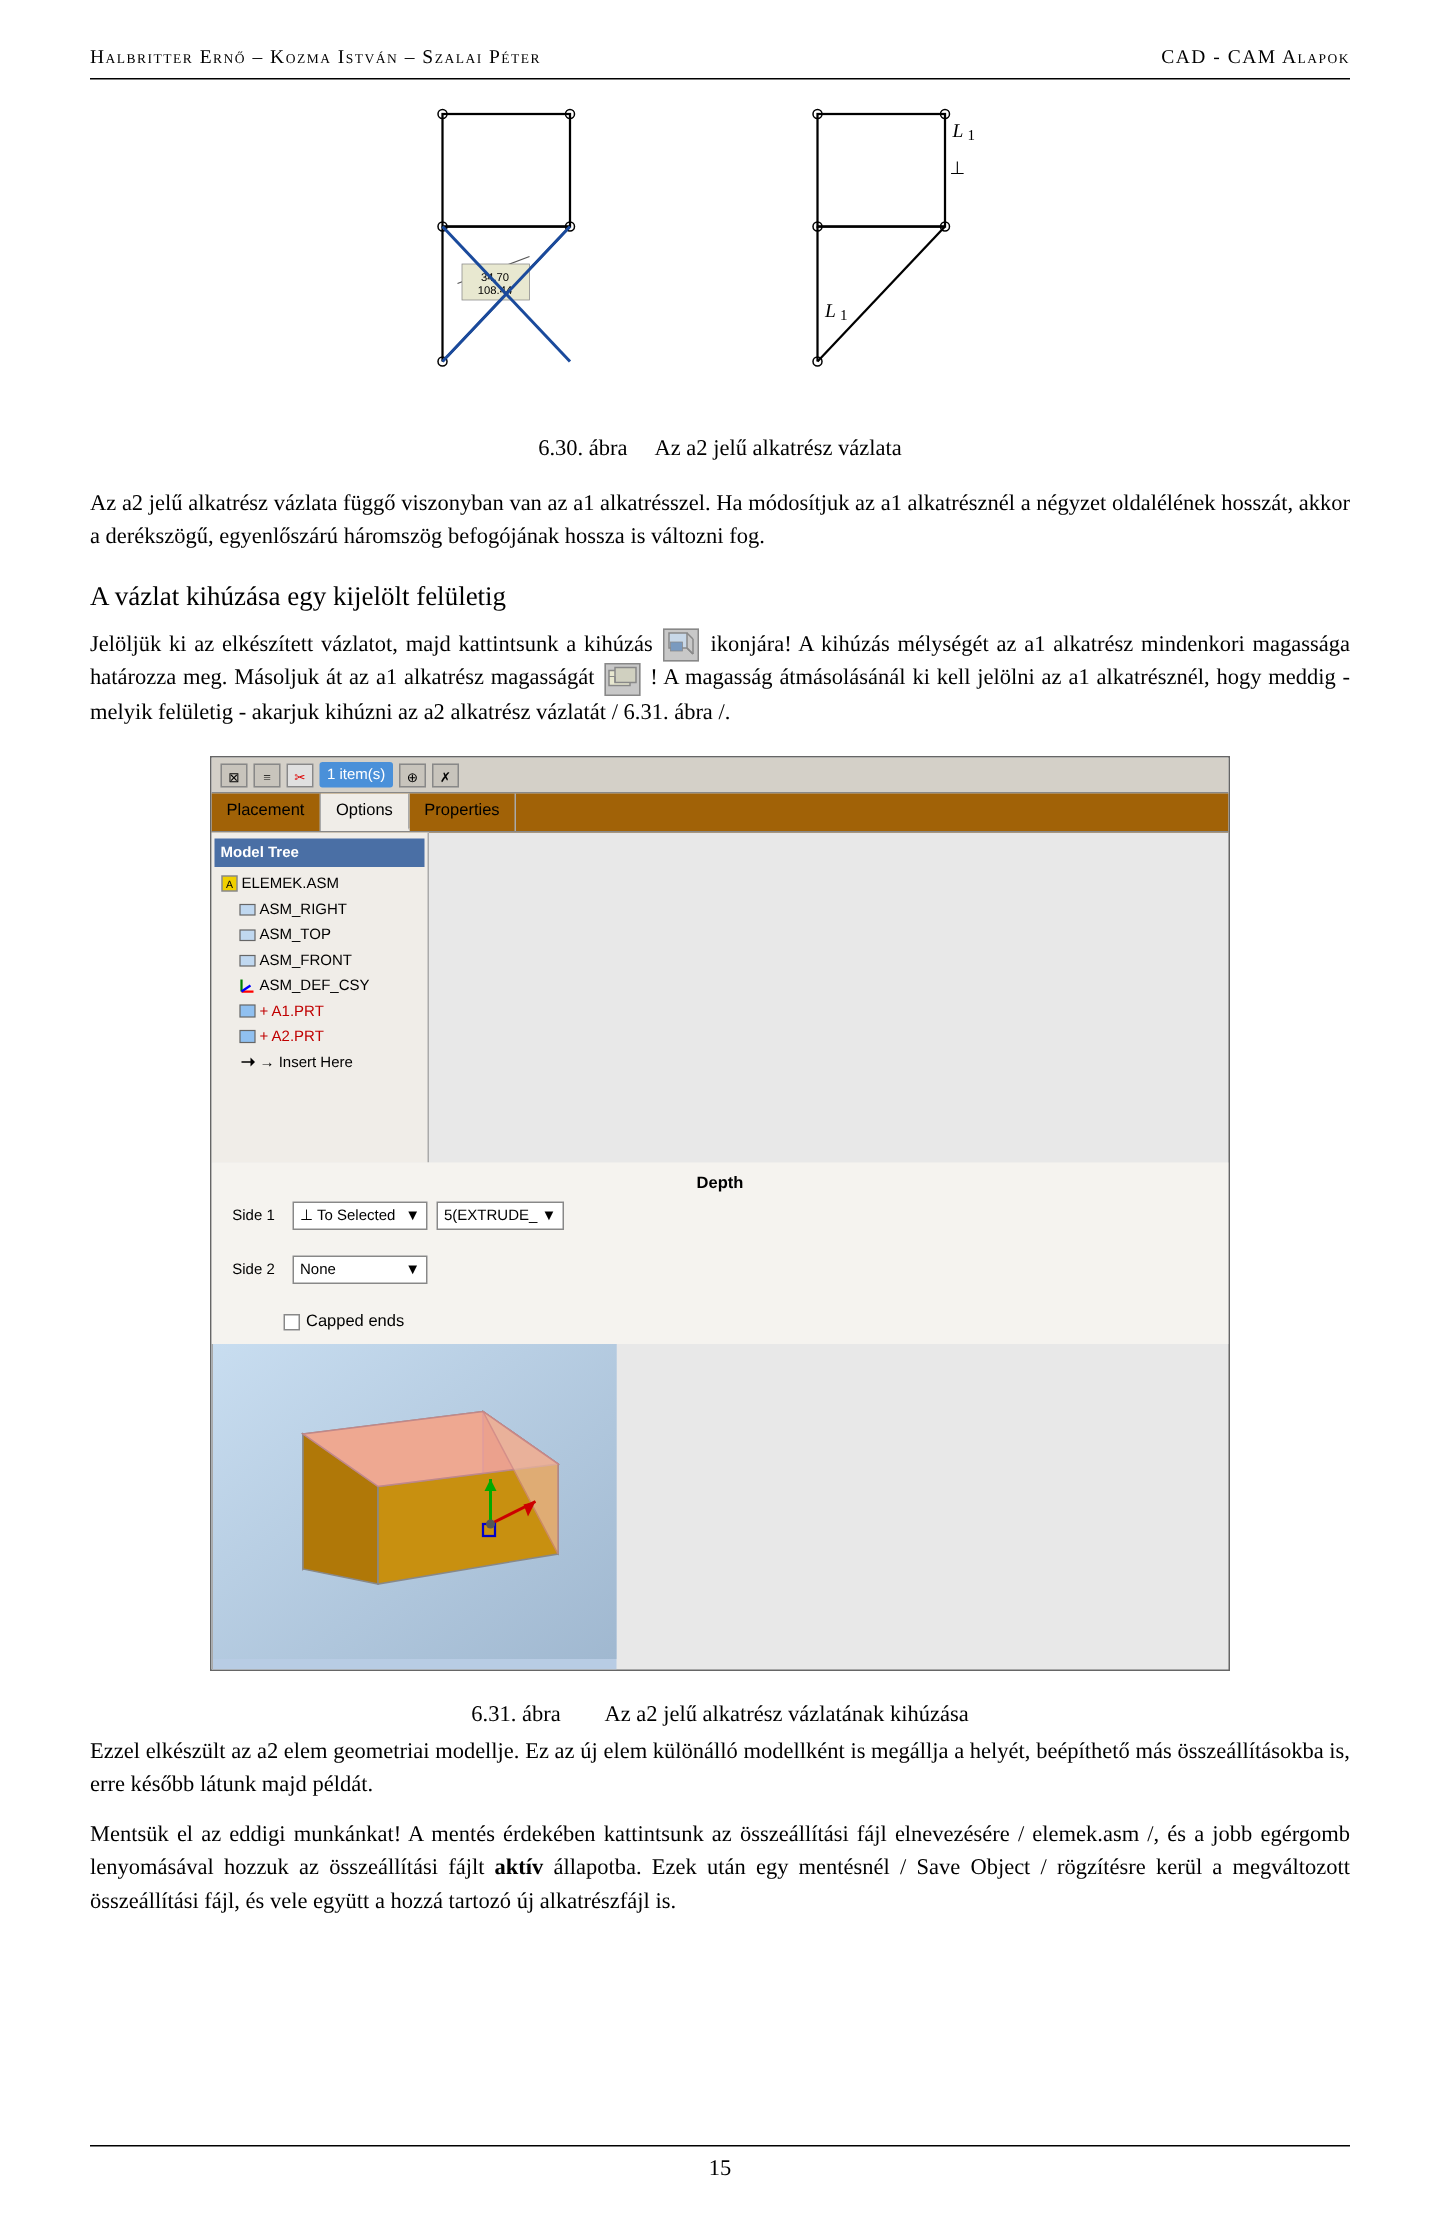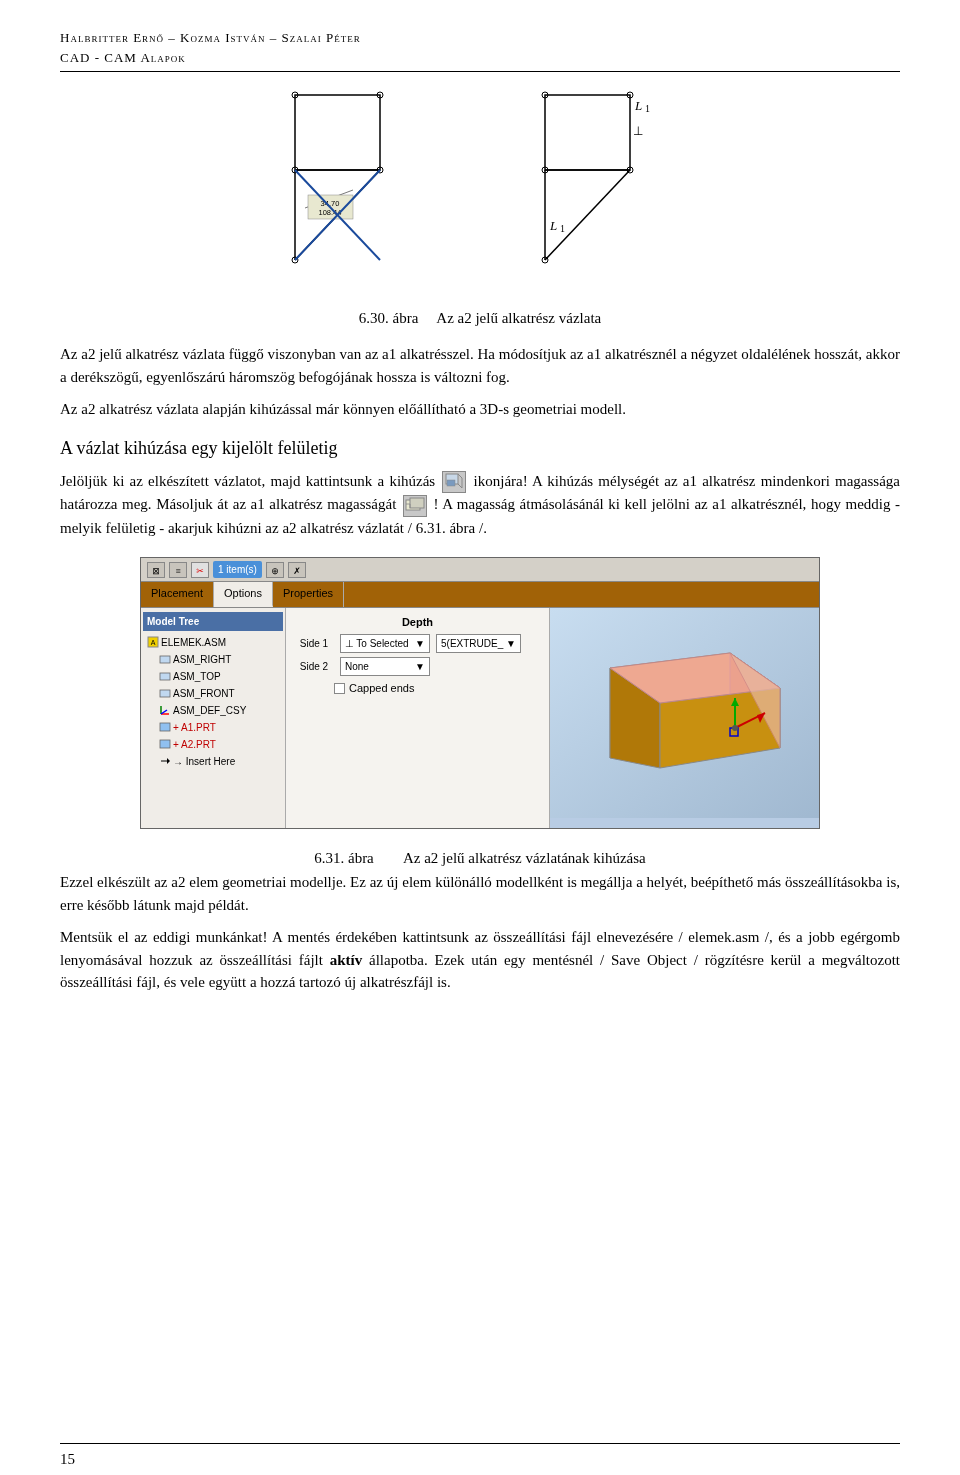--- a/index.html
+++ b/index.html
@@ -18,25 +18,24 @@
       width: 960px;
       min-height: 1475px;
       padding: 28px 60px 40px 60px;
       position: relative;
     }
 
     
     .header {
       display: flex;
       justify-content: space-between;
-      align-items: flex-start;
+      align-items: flex-end;
       border-bottom: 1.5px solid #000;
       padding-bottom: 4px;
       margin-bottom: 18px;
-      flex-direction: column;
     }
     .header-left {
       font-size: 13px;
       font-variant: small-caps;
       letter-spacing: 1px;
       color: #000;
     }
     .header-right {
       font-size: 13px;
       font-variant: small-caps;
@@ -154,20 +153,21 @@
       border-right: 1px solid #aaa;
       cursor: pointer;
     }
     .cad-tab.active {
       background: #f0ede8;
       border-bottom: 2px solid #f0ede8;
     }
 
     .cad-body {
       display: flex;
+      flex-direction: column;
     }
 
     
     .model-tree-panel {
       width: 145px;
       background: #f0ede8;
       border-right: 1px solid #aaa;
       padding: 4px 2px;
       font-family: Arial, sans-serif;
       font-size: 10px;
@@ -209,21 +209,21 @@
     }
 
     .depth-label {
       font-weight: bold;
       margin-bottom: 4px;
     }
     .depth-row {
       display: flex;
       align-items: center;
       gap: 6px;
-      margin-bottom: 4px;
+      margin-bottom: 17px;
     }
     .side-label {
       width: 40px;
       font-size: 10px;
     }
     .depth-dropdown {
       background: #fff;
       border: 1px solid #888;
       padding: 1px 4px;
       font-size: 10px;
@@ -272,25 +272,25 @@
     .sub-caption {
       text-align: center;
       margin-top: 4px;
       margin-bottom: 2px;
       font-size: 15px;
     }
 
     
     .footer {
       position: absolute;
-      bottom: 5px;
+      bottom: 18px;
       left: 60px;
       right: 60px;
       display: flex;
-      justify-content: flex-start;
+      justify-content: center;
       align-items: center;
       border-top: 1.5px solid #000;
       padding-top: 4px;
     }
     .footer-page {
       font-size: 15px;
     }
   </style>
 </head>
 <body>
@@ -362,23 +362,20 @@
     <span>6.30.</span>
     <span>ábra</span>
     &nbsp;&nbsp;&nbsp;
     <span>Az a2 jelű alkatrész vázlata</span>
   </div>
 
   <div class="text-block">
     <span>Az a2 jelű alkatrész vázlata függő viszonyban van az a1 alkatrésszel. Ha módosítjuk az a1 alkatrésznél a négyzet oldalélének hosszát, akkor a derékszögű, egyenlőszárú háromszög befogójának hossza is változni fog.</span>
   </div>
 
-  <div class="text-block">
-    <span>Az a2 alkatrész vázlata alapján kihúzással már könnyen előállítható a 3D-s geometriai modell.</span>
-  </div>
 
   <div class="section-heading">A vázlat kihúzása egy kijelölt felületig</div>
 
   <div class="text-block">
     <span>Jelöljük ki az elkészített vázlatot, majd kattintsunk a kihúzás</span>
     
     <span class="inline-icon" title="kihúzás ikon">
       <svg width="20" height="18" viewBox="0 0 20 18">
         <rect x="2" y="2" width="12" height="10" fill="#c8d8e8" stroke="#888" stroke-width="1"></rect>
         <line x1="14" y1="2" x2="18" y2="6" stroke="#888" stroke-width="1"></line>

